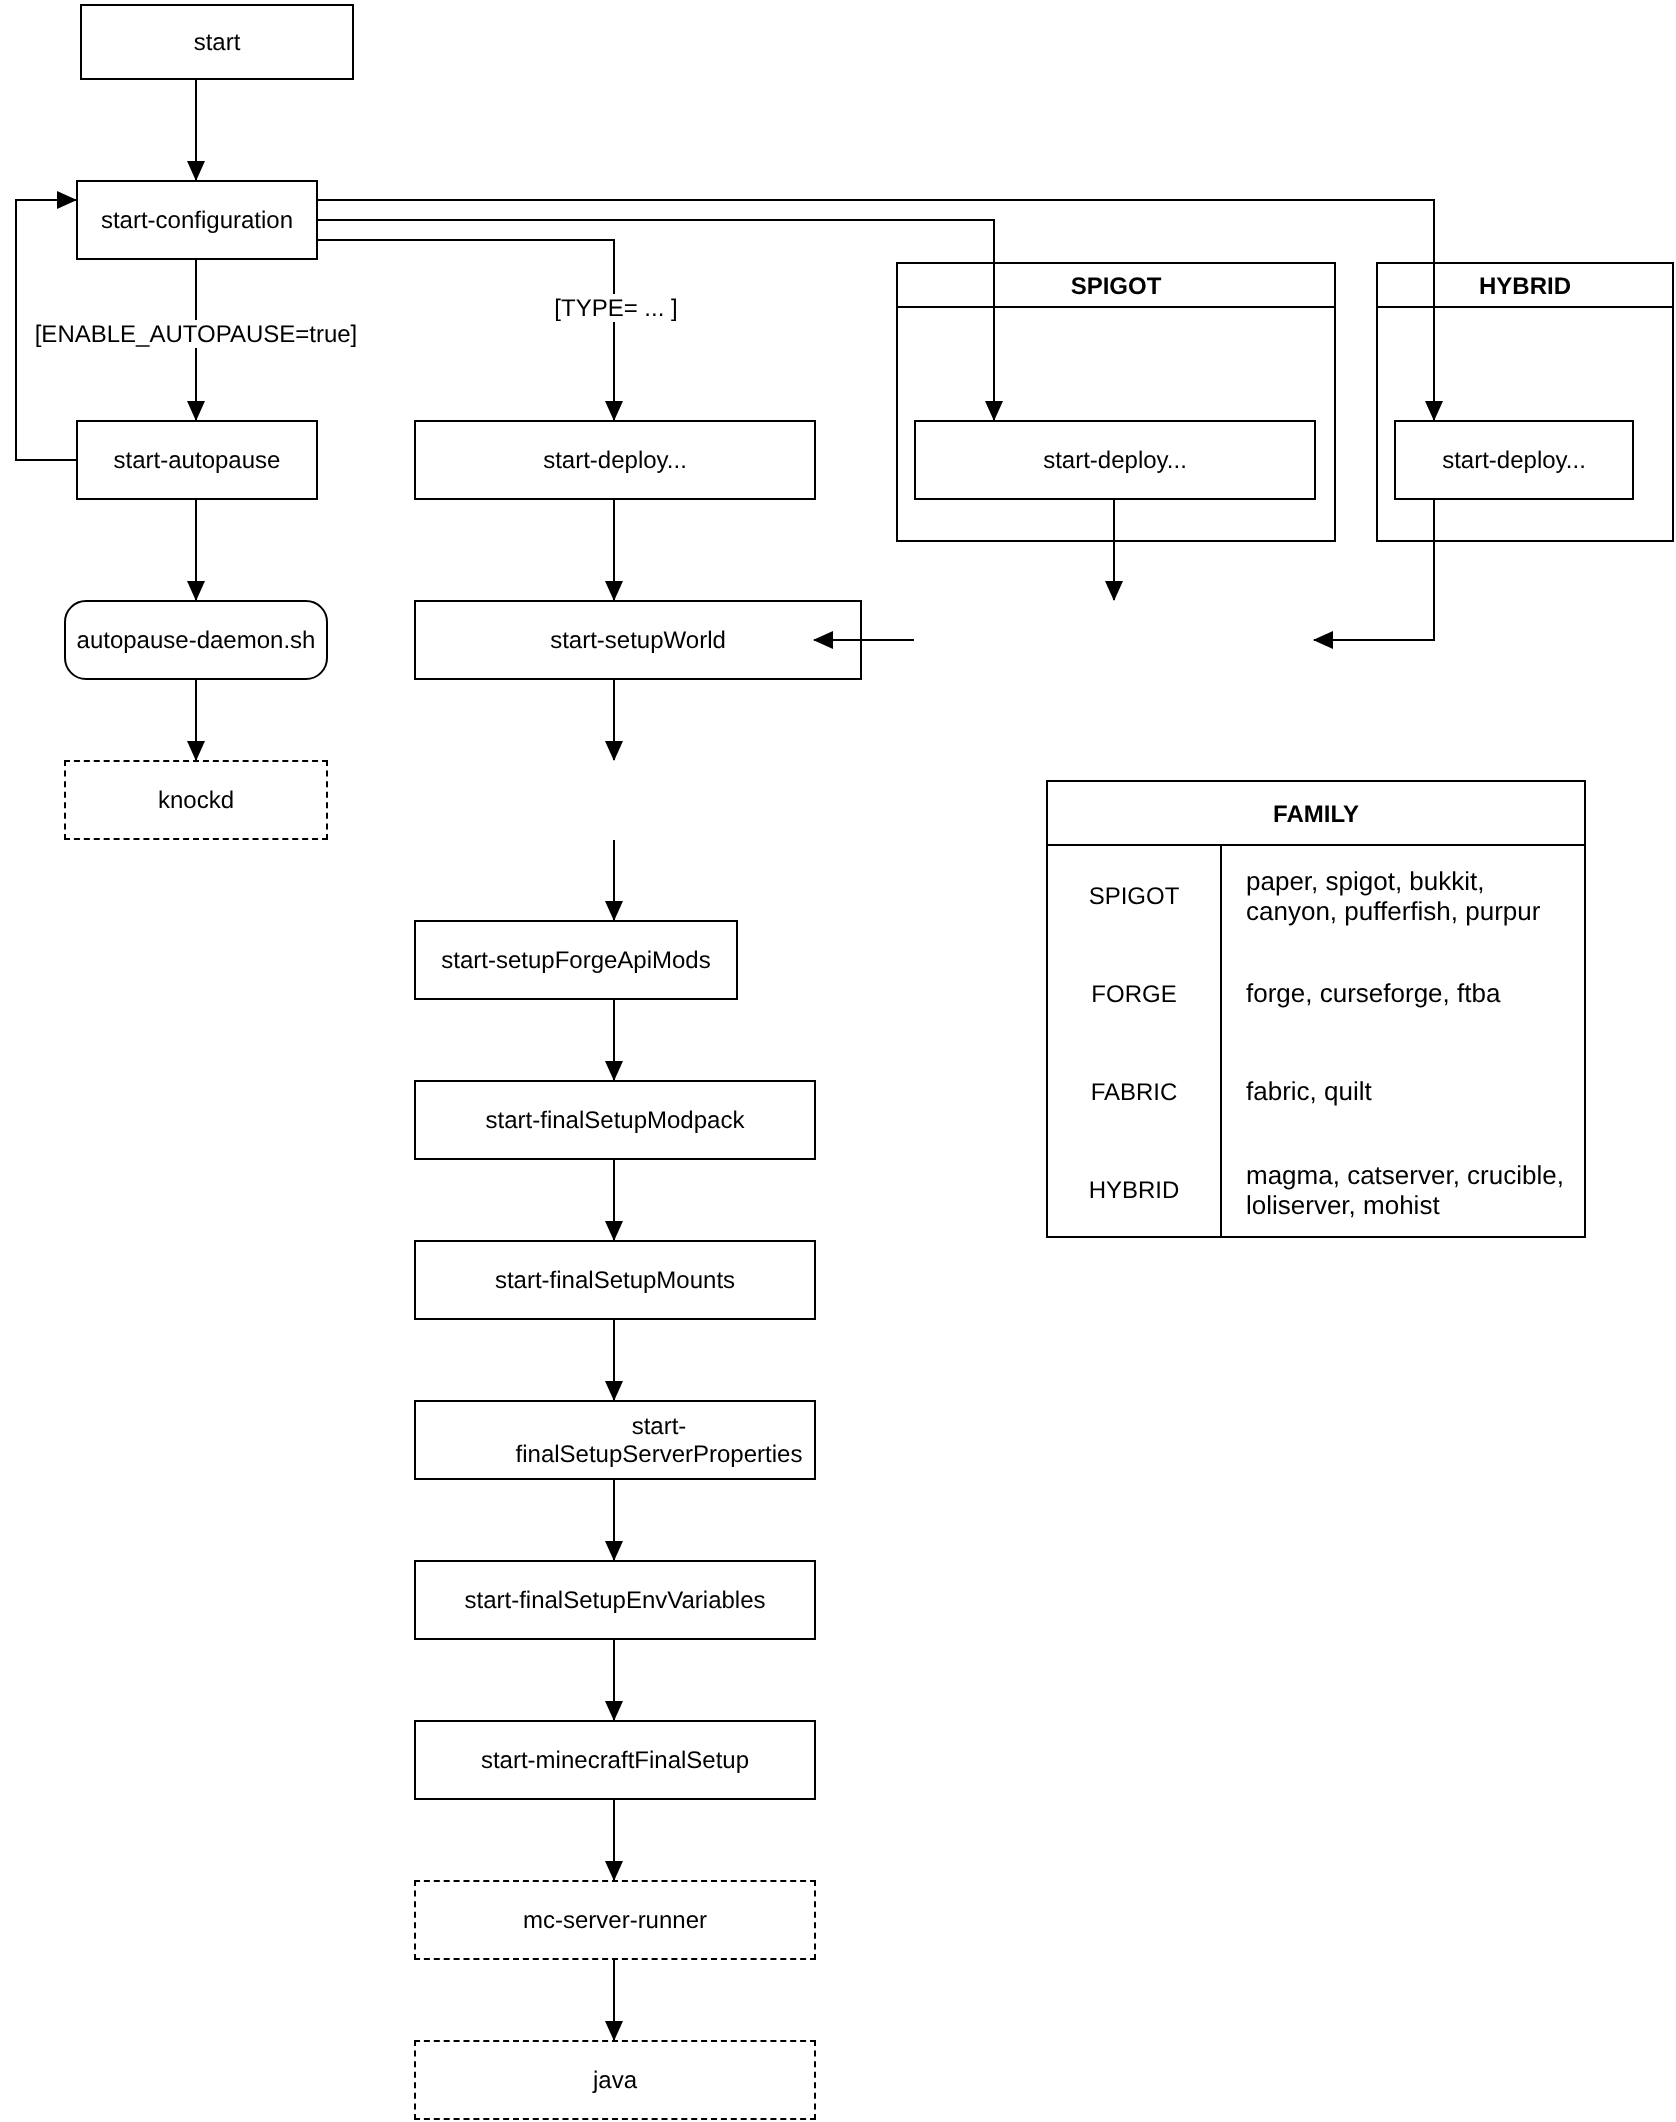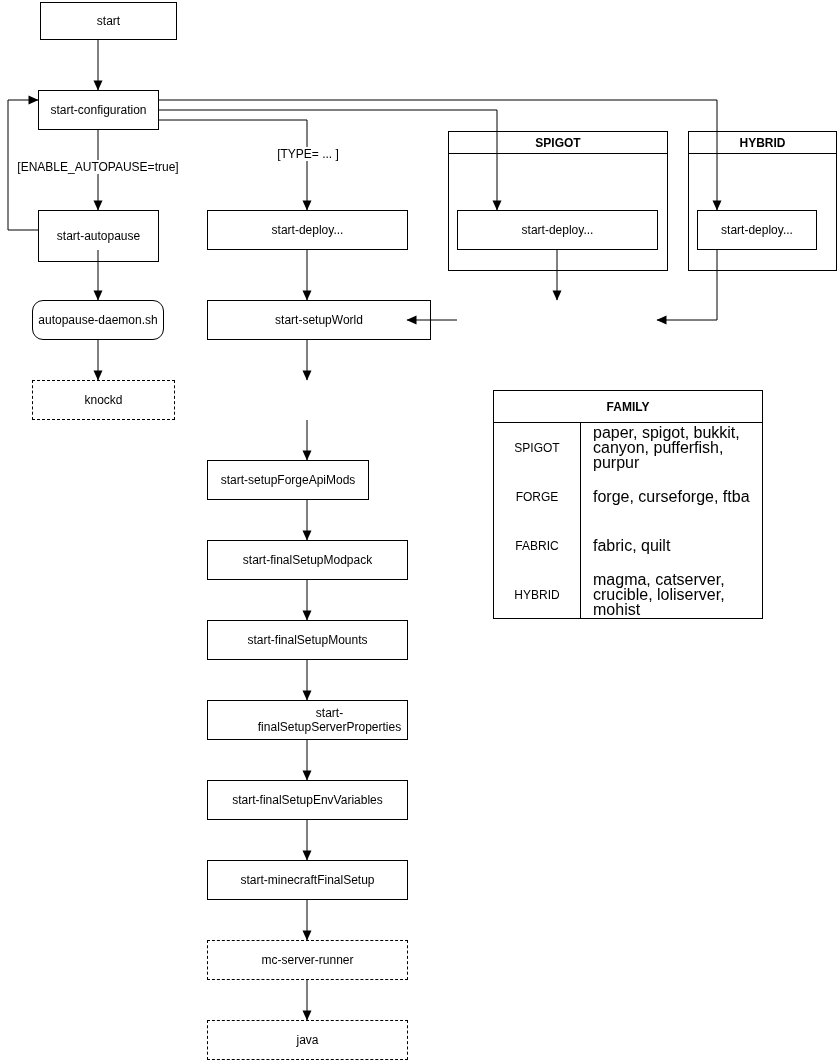--- a/index.html
+++ b/index.html
@@ -21,34 +21,34 @@
     box-sizing:border-box;height:22px;border-bottom:1px solid #000;
     display:flex;align-items:center;justify-content:center;
     font-size:12px;font-weight:bold;
   }
   .edge-label{
     position:absolute;z-index:4;background:#fff;font-size:12px;line-height:14px;
     white-space:nowrap;transform:translate(-50%,-50%);padding:0 2px;
   }
   .ftable{
     position:absolute;box-sizing:border-box;border:1px solid #000;background:#fff;z-index:2;
-    left:493px;top:390px;width:270px;height:229px;
+    left:523px;top:390px;width:270px;height:229px;
   }
   .ftable-title{
     box-sizing:border-box;height:32px;border-bottom:1px solid #000;
     display:flex;align-items:center;justify-content:center;font-size:12px;font-weight:bold;
   }
   .frow{display:flex;height:49px;}
   .fcell-l{
     box-sizing:border-box;width:87px;border-right:1px solid #000;
     display:flex;align-items:center;justify-content:center;font-size:12px;
   }
   .fcell-r{
     box-sizing:border-box;flex:1;display:flex;align-items:center;
-    font-size:16px;line-height:15px;padding:0 6px 0 12px;
+    font-size:13px;line-height:15px;padding:0 6px 0 12px;
   }
 </style>
 </head>
 <body>
 
 <div class="canvas">
 
   <svg class="edges" width="838" height="1061" viewBox="0 0 838 1061">
     <defs>
       <marker id="arw" markerWidth="14" markerHeight="14" refX="11.5" refY="6.5" orient="auto" markerUnits="userSpaceOnUse">
@@ -82,23 +82,23 @@
 
   <div class="container-box" style="left:448px;top:131px;width:220px;height:140px;">
     <div class="container-title">SPIGOT</div>
   </div>
   <div class="container-box" style="left:688px;top:131px;width:149px;height:140px;">
     <div class="container-title">HYBRID</div>
   </div>
 
   <div class="node" style="left:40px;top:2px;width:137px;height:38px;">start</div>
   <div class="node" style="left:38px;top:90px;width:121px;height:40px;">start-configuration</div>
-  <div class="node" style="left:38px;top:210px;width:121px;height:52px;">start-autopause</div>
+  <div class="node" style="left:38px;top:210px;width:121px;height:40px;">start-autopause</div>
   <div class="node" style="left:32px;top:300px;width:132px;height:40px;border-radius:11px;">autopause-daemon.sh</div>
-  <div class="node dashed" style="left:32px;top:380px;width:143px;height:40px;">knockd</div>
+  <div class="node dashed" style="left:32px;top:380px;width:132px;height:40px;">knockd</div>
 
   <div class="node" style="left:207px;top:210px;width:201px;height:40px;">start-deploy...</div>
   <div class="node" style="left:207px;top:300px;width:224px;height:40px;">start-setupWorld</div>
   <div class="node" style="left:207px;top:460px;width:162px;height:40px;">start-setupForgeApiMods</div>
   <div class="node" style="left:207px;top:540px;width:201px;height:40px;">start-finalSetupModpack</div>
   <div class="node" style="left:207px;top:620px;width:201px;height:40px;">start-finalSetupMounts</div>
   <div class="node" style="left:207px;top:700px;width:201px;height:40px;padding-left:48px;">start-finalSetupServerProperties</div>
   <div class="node" style="left:207px;top:780px;width:201px;height:40px;">start-finalSetupEnvVariables</div>
   <div class="node" style="left:207px;top:860px;width:201px;height:40px;">start-minecraftFinalSetup</div>
   <div class="node dashed" style="left:207px;top:940px;width:201px;height:40px;">mc-server-runner</div>

